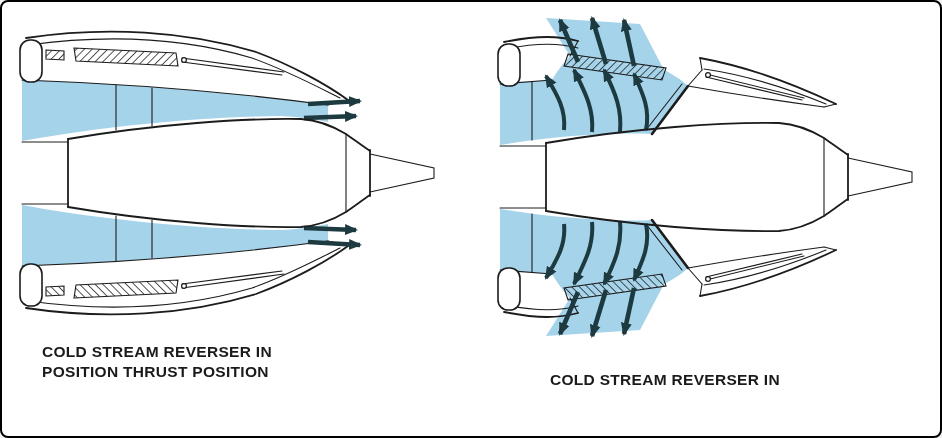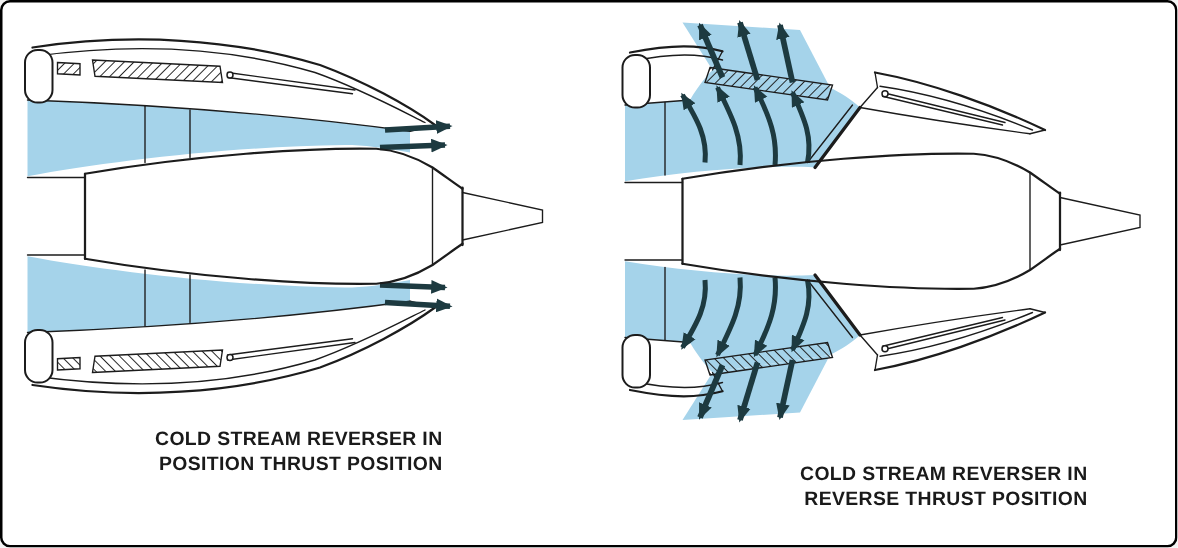--- a/index.html
+++ b/index.html
@@ -19,21 +19,21 @@
   .flow{fill:var(--flow,#a5d3ea);stroke:none;}
   .solidwhite{fill:#ffffff;stroke:var(--line,#1c1c1c);stroke-width:1.6;}
   .hatch-fill{fill:url(#hatch);stroke:var(--line,#1c1c1c);stroke-width:1.1;}
   .hatchline{stroke:var(--line,#1c1c1c);stroke-width:1.5;}
   .arrow{stroke:var(--arrow,#1d3a40);fill:none;stroke-width:4.6;stroke-linecap:butt;}
   .arrow-curved{stroke:var(--arrow,#1d3a40);fill:none;stroke-width:4;stroke-linecap:butt;}
   .arrowhead{fill:var(--arrow,#1d3a40);}
   .pivot{fill:#ffffff;stroke:var(--line,#1c1c1c);stroke-width:1.2;}
   .caption{
     position:absolute;
-    text-align:right;
+    text-align:left;
     font-weight:700;
     font-size:15.5px;
     letter-spacing:0.3px;
     line-height:1.32;
     color:var(--caption_text,#1a1a1a);
   }
   .caption-left{left:40px;top:340px;width:312px;}
   .caption-right{left:548px;top:368px;width:320px;}
   .caption span{display:block;}
 </style>
@@ -169,16 +169,15 @@
     </g>
   </svg>
 
   <div class="caption caption-left">
     <span>COLD STREAM REVERSER IN</span>
     <span>POSITION THRUST POSITION</span>
   </div>
 
   <div class="caption caption-right">
     <span>COLD STREAM REVERSER IN</span>
-    <span>REVERSE THRUST POSITION</span>
   </div>
 
 </div>
 
 </body></html>

